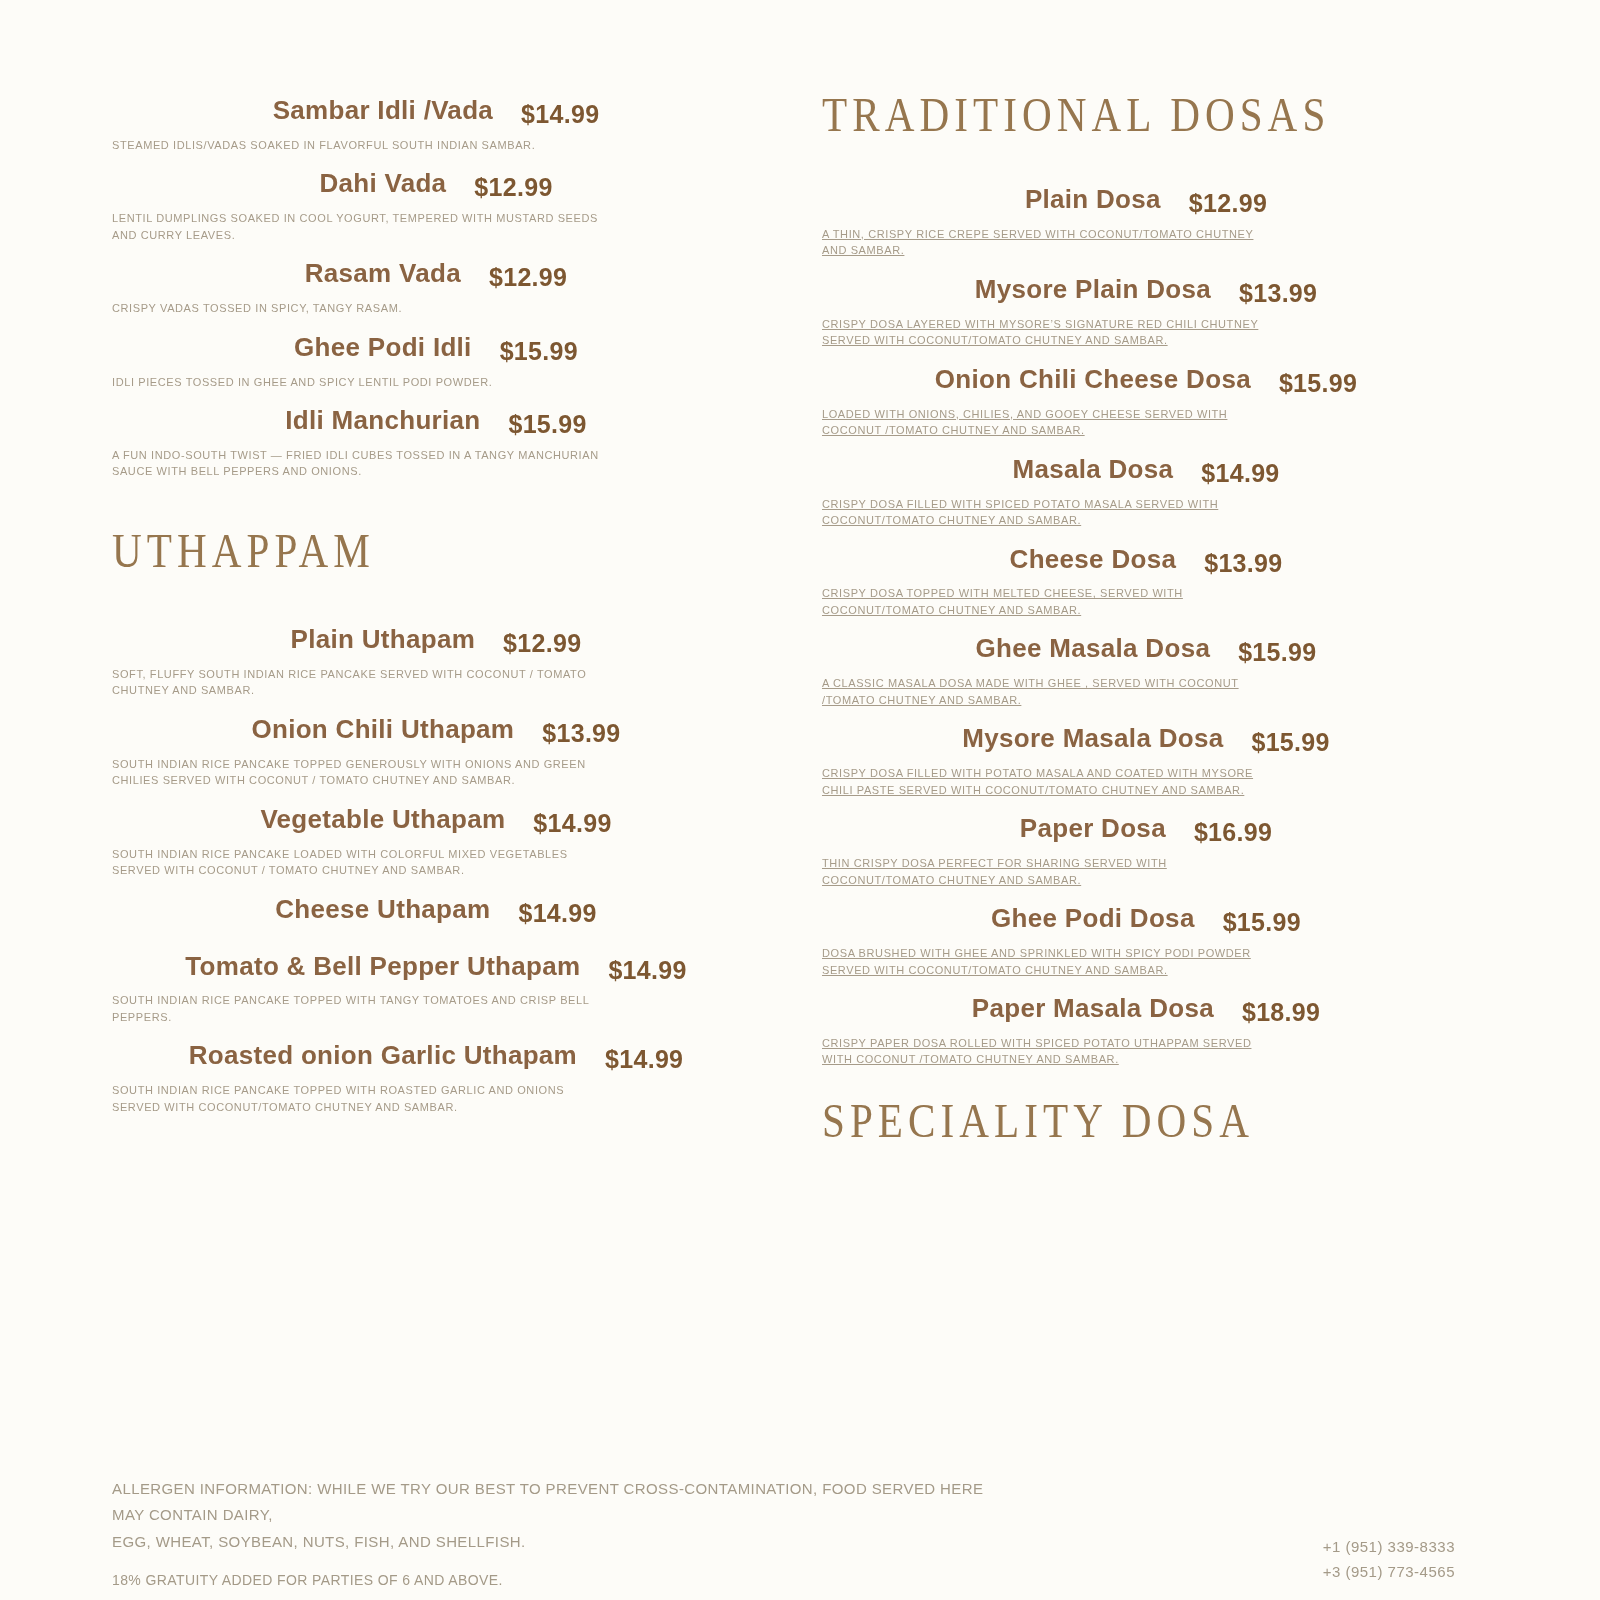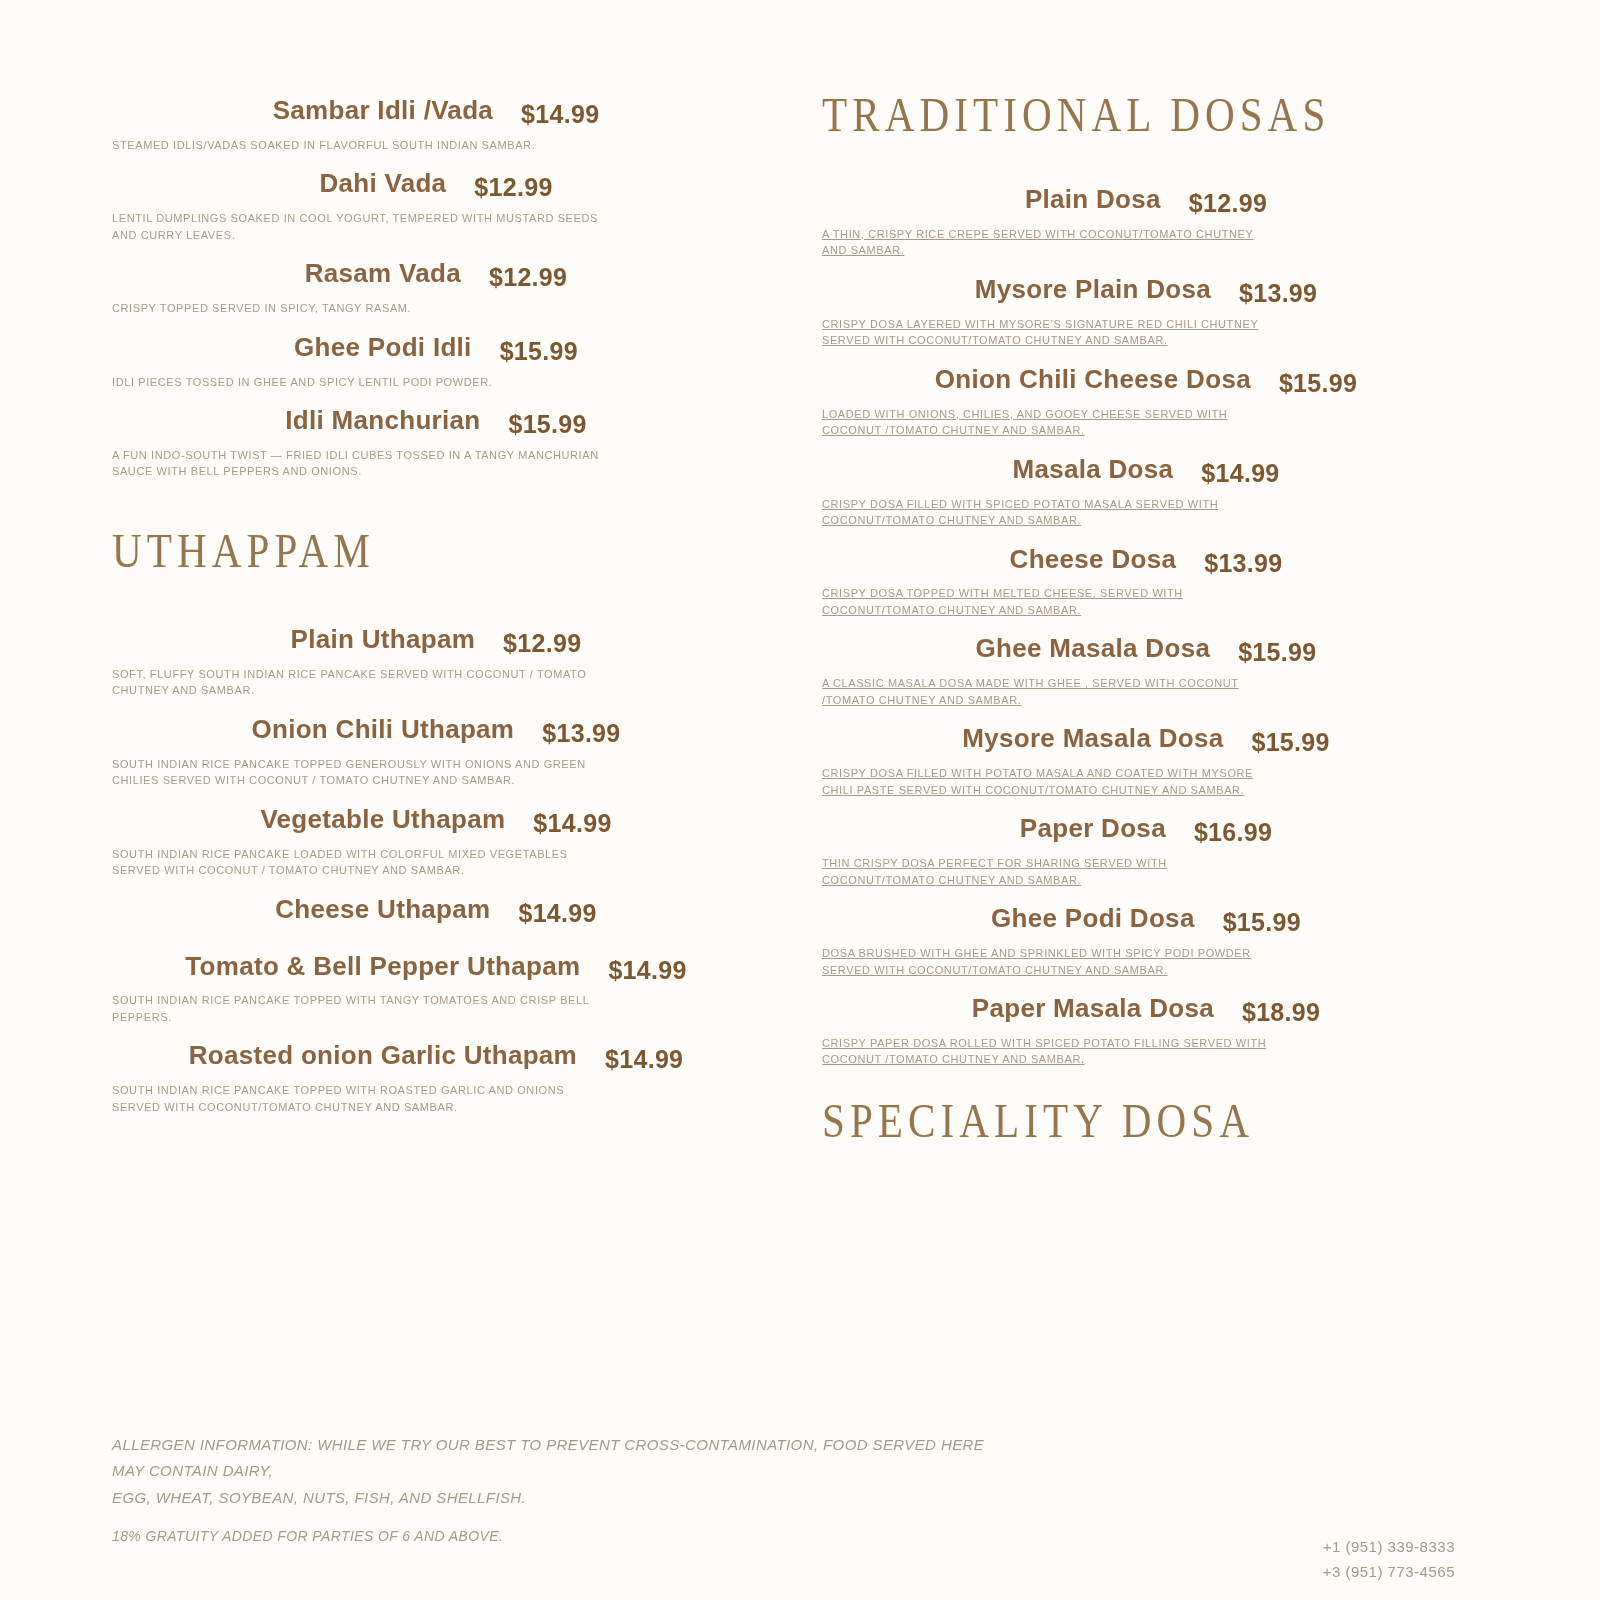--- a/index.html
+++ b/index.html
@@ -47,22 +47,22 @@
     color:var(--section);
     transform:scaleX(.84);
     transform-origin:left center;
     white-space:nowrap;
   }
   .heading-uthappam{margin:42px 0 46px;}
   .heading-traditional{margin:0 0 42px;}
   .heading-speciality{margin:24px 0 46px;}
 
   .footer-left{
-    position:absolute;left:112px;top:1432px;width:900px;
-    font-style:italic;color:var(--footer);
+    position:absolute;left:112px;top:1476px;width:900px;
+    color:var(--footer);
     font-size:15px;letter-spacing:.4px;line-height:1.75;
   }
   .footer-gratuity{margin-top:13px;font-size:14px;}
   .footer-right{
     position:absolute;right:145px;top:1535px;text-align:right;
     color:var(--footer);font-size:15px;letter-spacing:.5px;line-height:1.65;
   }
 </style>
 </head>
 <body>
@@ -81,21 +81,21 @@
           <div class="item-name">Dahi Vada</div>
           <div class="item-price">$12.99</div>
         </div>
         <div class="item-desc">LENTIL DUMPLINGS SOAKED IN COOL YOGURT, TEMPERED WITH MUSTARD SEEDS AND CURRY LEAVES.</div>
       </div>
       <div class="menu-item">
         <div class="item-row">
           <div class="item-name">Rasam Vada</div>
           <div class="item-price">$12.99</div>
         </div>
-        <div class="item-desc">CRISPY TOPPED SERVED IN SPICY, TANGY  RASAM.</div>
+        <div class="item-desc">CRISPY VADAS TOSSED IN SPICY, TANGY  RASAM.</div>
       </div>
       <div class="menu-item">
         <div class="item-row">
           <div class="item-name">Ghee Podi Idli</div>
           <div class="item-price">$15.99</div>
         </div>
         <div class="item-desc">IDLI PIECES TOSSED IN GHEE AND SPICY LENTIL PODI POWDER.</div>
       </div>
       <div class="menu-item">
         <div class="item-row">
@@ -215,21 +215,21 @@
           <div class="item-name">Ghee Podi Dosa</div>
           <div class="item-price">$15.99</div>
         </div>
         <div class="item-desc">DOSA BRUSHED WITH GHEE AND SPRINKLED WITH SPICY PODI POWDER SERVED WITH COCONUT/TOMATO CHUTNEY AND SAMBAR.</div>
       </div>
       <div class="menu-item">
         <div class="item-row">
           <div class="item-name">Paper Masala Dosa</div>
           <div class="item-price">$18.99</div>
         </div>
-        <div class="item-desc">CRISPY PAPER DOSA ROLLED WITH SPICED POTATO FILLING SERVED WITH COCONUT /TOMATO CHUTNEY AND SAMBAR.</div>
+        <div class="item-desc">CRISPY PAPER DOSA ROLLED WITH SPICED POTATO UTHAPPAM SERVED WITH COCONUT /TOMATO CHUTNEY AND SAMBAR.</div>
       </div>
     </div>
   <h2 class="section-heading heading-speciality">SPECIALITY DOSA</h2>
 
 </div>
 
 <div class="footer-left">
   <div>ALLERGEN INFORMATION: WHILE WE TRY OUR BEST TO PREVENT CROSS-CONTAMINATION, FOOD SERVED HERE MAY CONTAIN DAIRY,</div>
   <div>EGG, WHEAT, SOYBEAN, NUTS, FISH, AND SHELLFISH.</div>
   <div class="footer-gratuity">18% GRATUITY ADDED FOR PARTIES OF 6 AND ABOVE.</div>

